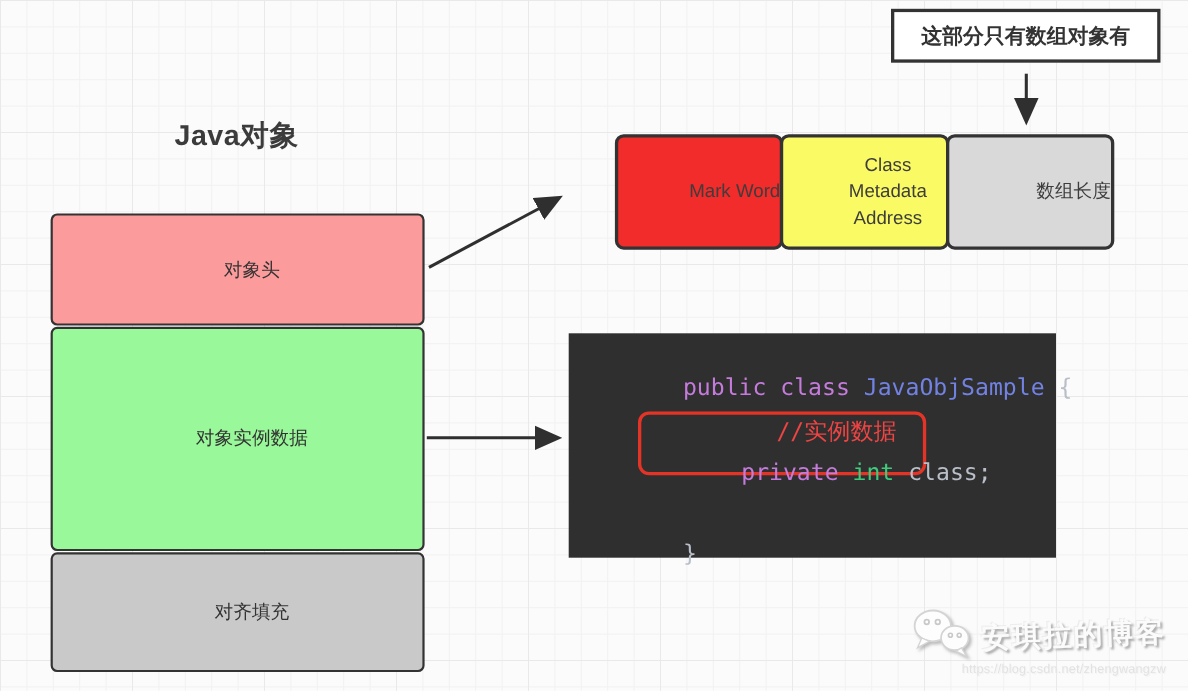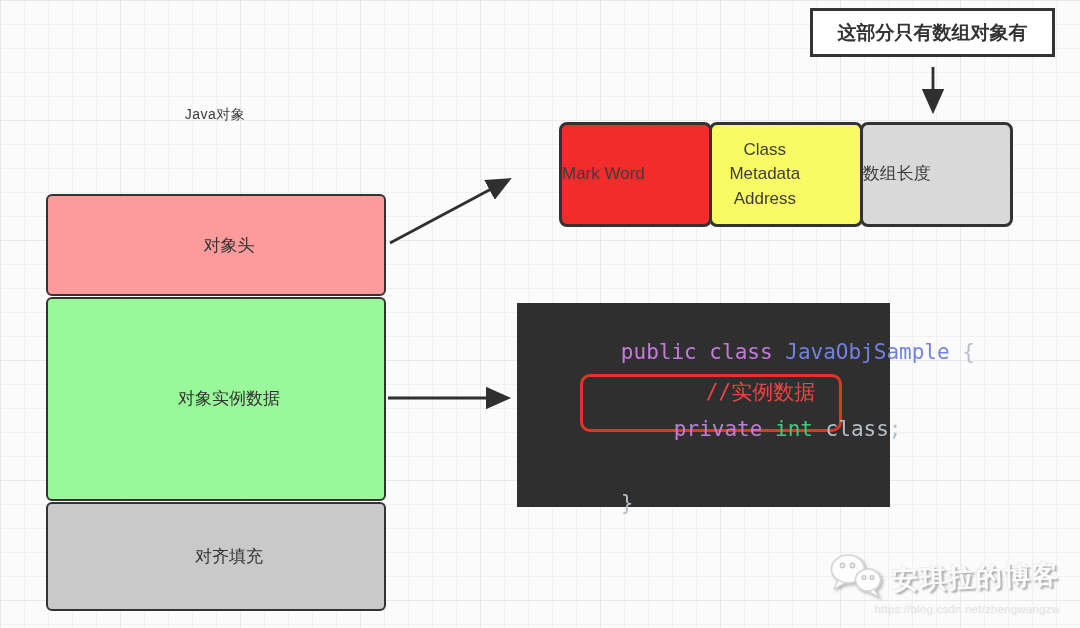--- a/index.html
+++ b/index.html
@@ -10,21 +10,21 @@
     background-image:
       linear-gradient(#e9e9e9 1px, transparent 1px),
       linear-gradient(90deg,#e9e9e9 1px, transparent 1px),
       linear-gradient(#f1f1f1 1px, transparent 1px),
       linear-gradient(90deg,#f1f1f1 1px, transparent 1px);
     background-size:120px 120px,120px 120px,24px 24px,24px 24px;
   }
   .abs{position:absolute;}
   .diagram-title{
     left:130px;top:106px;width:170px;text-align:center;
-    font-size:14px;font-weight:normal;color:#3b3b3b;letter-spacing:.5px;
+    font-size:26px;font-weight:bold;color:#3b3b3b;letter-spacing:.5px;
   }
   
   .stack-box{
     left:46px;width:340px;border:2.5px solid #333;border-radius:6px;
     display:flex;align-items:center;justify-content:center;
     font-size:17px;color:#333;box-sizing:border-box;padding-left:26px;
   }
   #stack-0{top:194px;height:102px;}
   #stack-1{top:296.5px;height:204px;}
   #stack-2{top:501.5px;height:109px;}
@@ -32,28 +32,28 @@
   .annotation-box{
     left:810px;top:8px;width:245px;height:49px;
     background:#fff;border:3px solid #333;box-sizing:border-box;
     display:flex;align-items:center;justify-content:center;
     font-size:19px;font-weight:bold;color:#333;
   }
   
   .memory-row{left:515px;top:122px;width:498px;height:105px;display:flex;}
   .mem-box{
     flex:1;border:3px solid #333;border-radius:8px;box-sizing:border-box;
-    display:flex;align-items:center;justify-content:flex-start;text-align:center;
+    display:flex;align-items:center;justify-content:flex-end;text-align:center;
     font-size:17px;color:#3d3d3d;margin-right:-3px;
   }
   .mem-box:last-child{margin-right:0;}
   .mem-box .lbl{max-width:105px;line-height:1.45;}
   
   .code-block{
-    left:517px;top:303px;width:373px;height:204px;background:#2f2f2f;
+    left:517px;top:303px;width:443px;height:204px;background:#2f2f2f;
     font-family:"DejaVu Sans Mono",monospace;font-size:21px;
   }
   .code-line{position:absolute;white-space:pre;}
   #code-line-1{left:28px;top:13px;}
   #code-line-2{left:81px;top:51px;}
   #code-line-3{left:81px;top:90px;}
   #code-line-4{left:28px;top:164px;}
   .code-highlight{
     position:absolute;left:63px;top:71px;width:262px;height:58px;
     border:3.5px solid #e43427;border-radius:10px;box-sizing:border-box;

